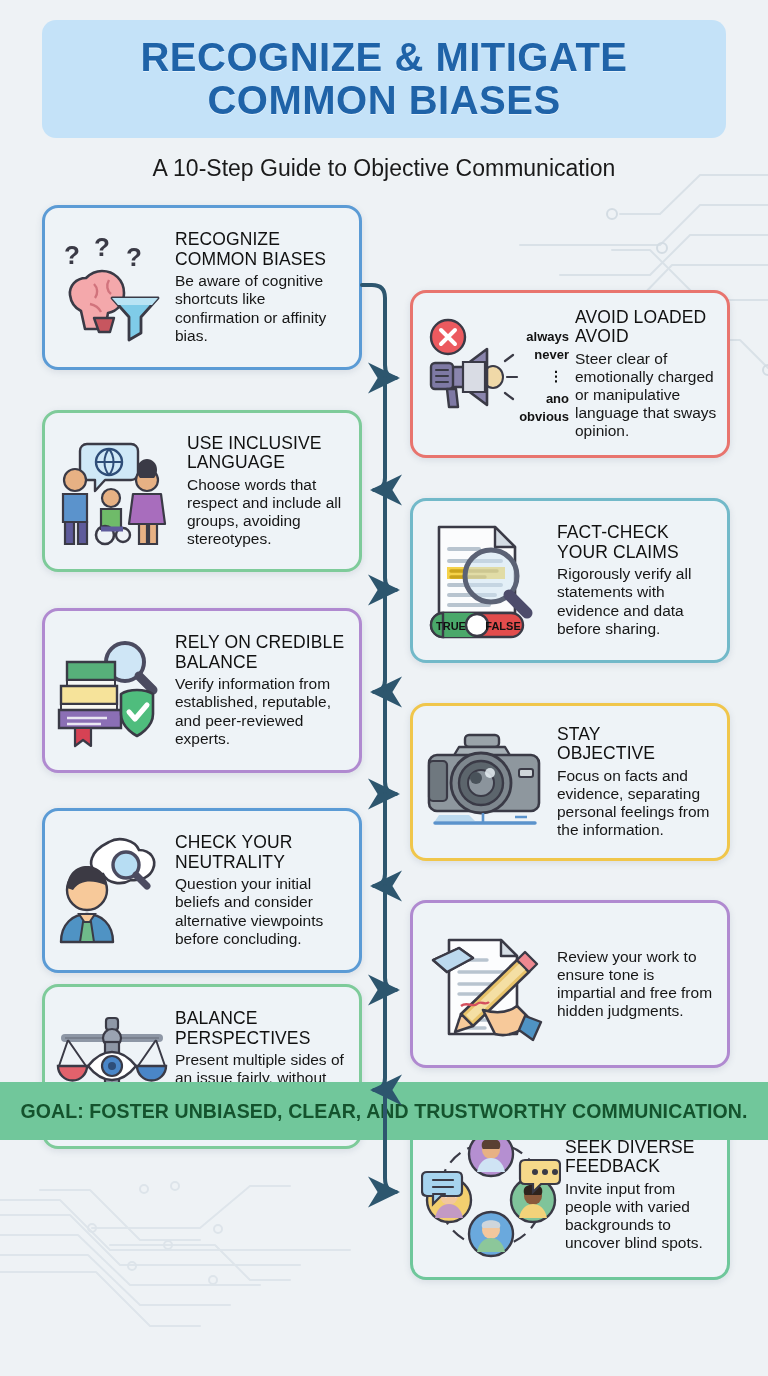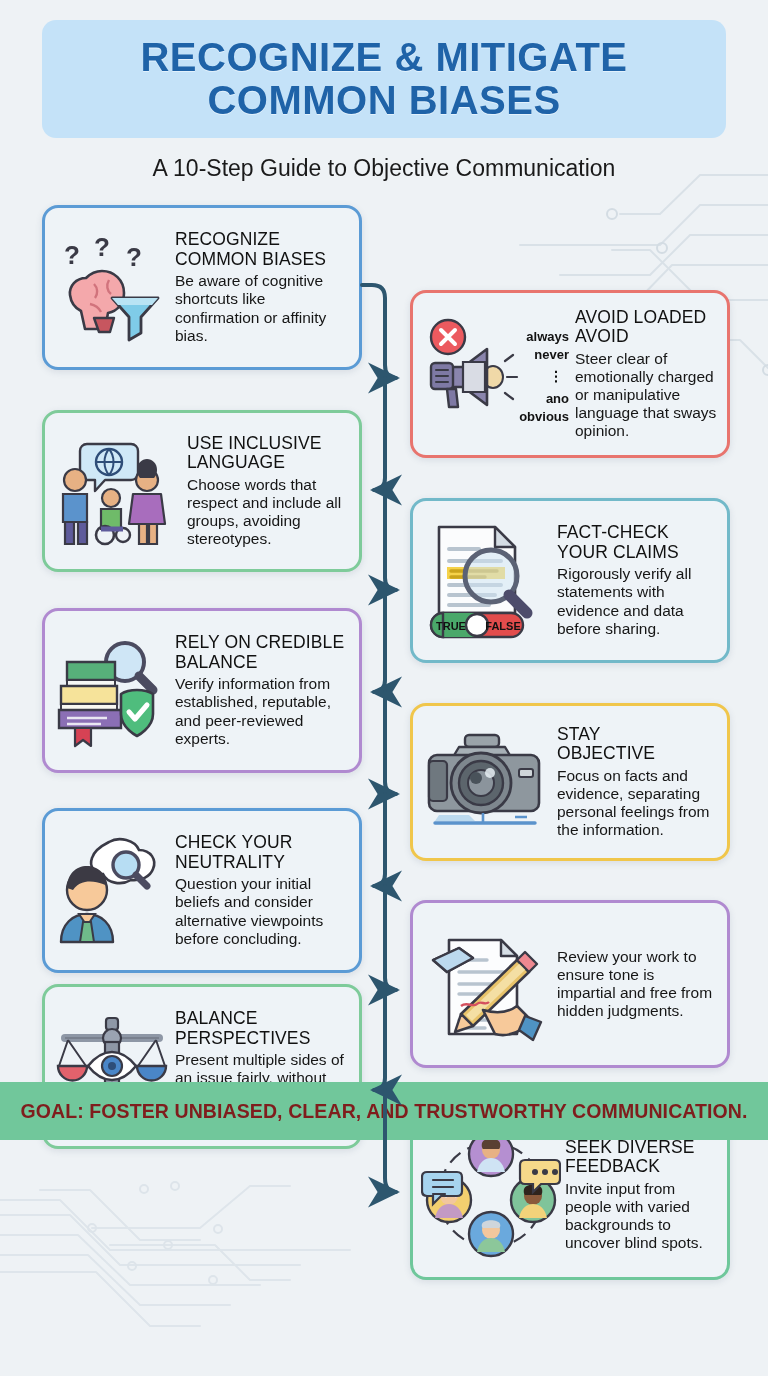--- a/index.html
+++ b/index.html
@@ -59,21 +59,21 @@
   
   #connectors{ position:absolute; left:0; top:0; width:768px; height:1376px; z-index:1; pointer-events:none; }
 
   
   .footer{
     position:absolute; left:0; bottom:0; width:768px; height:58px;
     background:#71c79b;
     display:flex; align-items:center; justify-content:center;
   }
   .footer .f-text{
-    font-weight:bold; font-size:19.5px; color:#7f1d1d; letter-spacing:.1px;
+    font-weight:bold; font-size:19.5px; color:#14532d; letter-spacing:.1px;
     text-align:center; font-stretch:condensed;
   }
   .mini{ font-size:11px; font-weight:bold; fill:#111; font-family:"Liberation Sans", sans-serif; }
 </style>
 </head>
 <body>
 
 <svg id="bg-circuit" width="768" height="1376" viewBox="0 0 768 1376">
   <g stroke="#d3dce3" stroke-width="2" fill="none" stroke-linecap="round" stroke-linejoin="round" opacity="0.75">
     <path d="M768 205 L700 205 L660 245 L520 245"></path>

